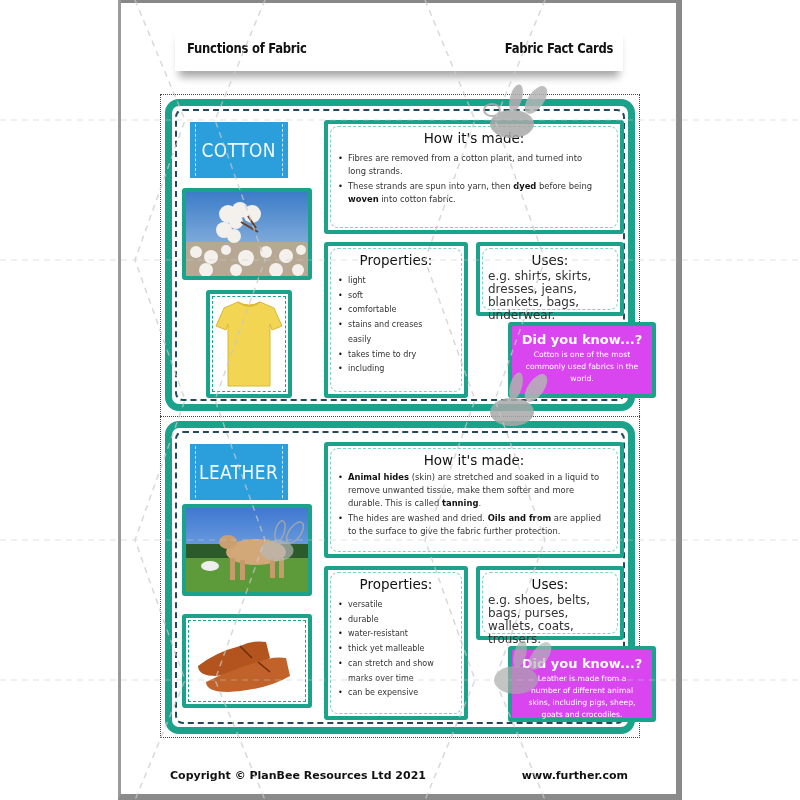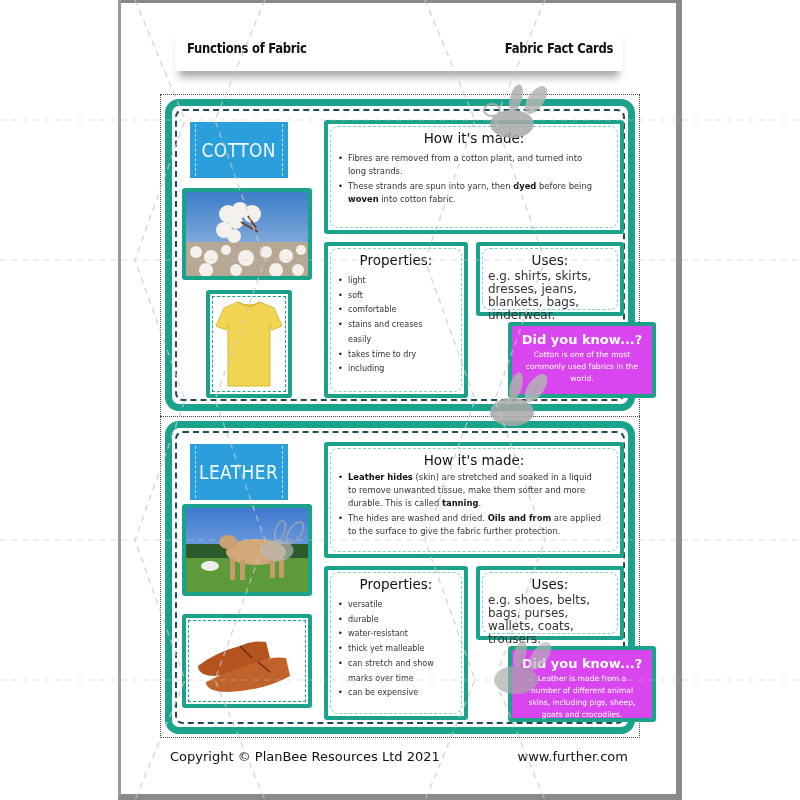--- a/index.html
+++ b/index.html
@@ -85,21 +85,21 @@
     position: relative; padding-left: 10px; font-size: 8.4px; line-height: 13px; color: #333; margin-bottom: 2px;
   }
   .bullets li::before { content: "•"; position: absolute; left: 0; top: 0; color: #111; }
   .bullets.props li { font-size: 8px; line-height: 14.7px; margin-bottom: 0; }
   b { font-weight: bold; color: #111; }
 
   .uses-text { font-size: 12px; line-height: 13px; padding: 2px 6px 0 8px; color: #333; }
   .dyk-text { font-size: 7.6px; line-height: 12px; color: #fff; text-align: center; padding: 2px 10px 0; }
 
   .footer-left, .footer-right {
-    position: absolute; top: 749px; font-size: 13px; font-weight: normal; color: #111;
+    position: absolute; top: 769px; font-size: 11px; font-weight: bold; color: #111;
     font-family: "DejaVu Sans", sans-serif;
   }
   .footer-left { left: 170px; }
   .footer-right { right: 172px; }
 
   .bee { position: absolute; pointer-events: none; opacity: 0.85; }
 </style>
 </head>
 <body>
 
@@ -223,21 +223,21 @@
     <svg width="122" height="86" viewBox="0 0 122 86">
       <path d="M12 48 Q30 34 54 28 Q66 22 80 24 L84 40 Q62 54 30 58 Q12 58 12 48 Z" fill="#b3541e"></path>
       <path d="M20 64 Q44 52 72 44 Q86 38 100 40 L104 58 Q80 72 42 74 Q20 74 20 64 Z" fill="#c0622a"></path>
       <path d="M54 28 L66 40 M72 44 L84 54" stroke="#6b2e10" stroke-width="1.5"></path>
     </svg>
   </div>
 
   <div class="box" style="left:152px; top:14px; width:300px; height:116px;">
     <h3>How it's made:</h3>
     <ul class="bullets" style="padding-top:3px;">
-      <li><b>Leather hides</b> (skin) are stretched and soaked in a liquid to remove unwanted tissue, make them softer and more durable. This is called <b>tanning</b>.</li>
+      <li><b>Animal hides</b> (skin) are stretched and soaked in a liquid to remove unwanted tissue, make them softer and more durable. This is called <b>tanning</b>.</li>
       <li>The hides are washed and dried. <b>Oils and from</b> are applied to the surface to give the fabric further protection.</li>
     </ul>
   </div>
 
   <div class="box" style="left:152px; top:138px; width:144px; height:154px;">
     <h3>Properties:</h3>
     <ul class="bullets props" style="padding-right:4px;">
       <li>versatile</li>
       <li>durable</li>
       <li>water-resistant</li>

